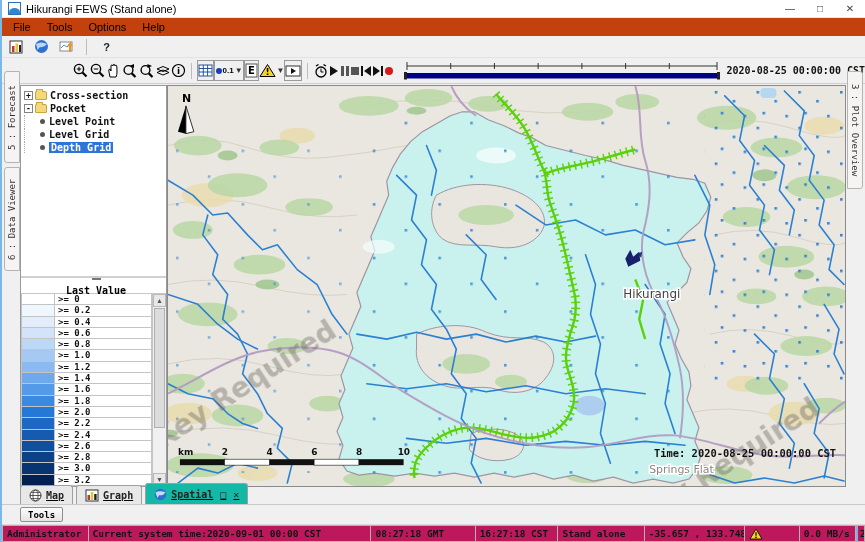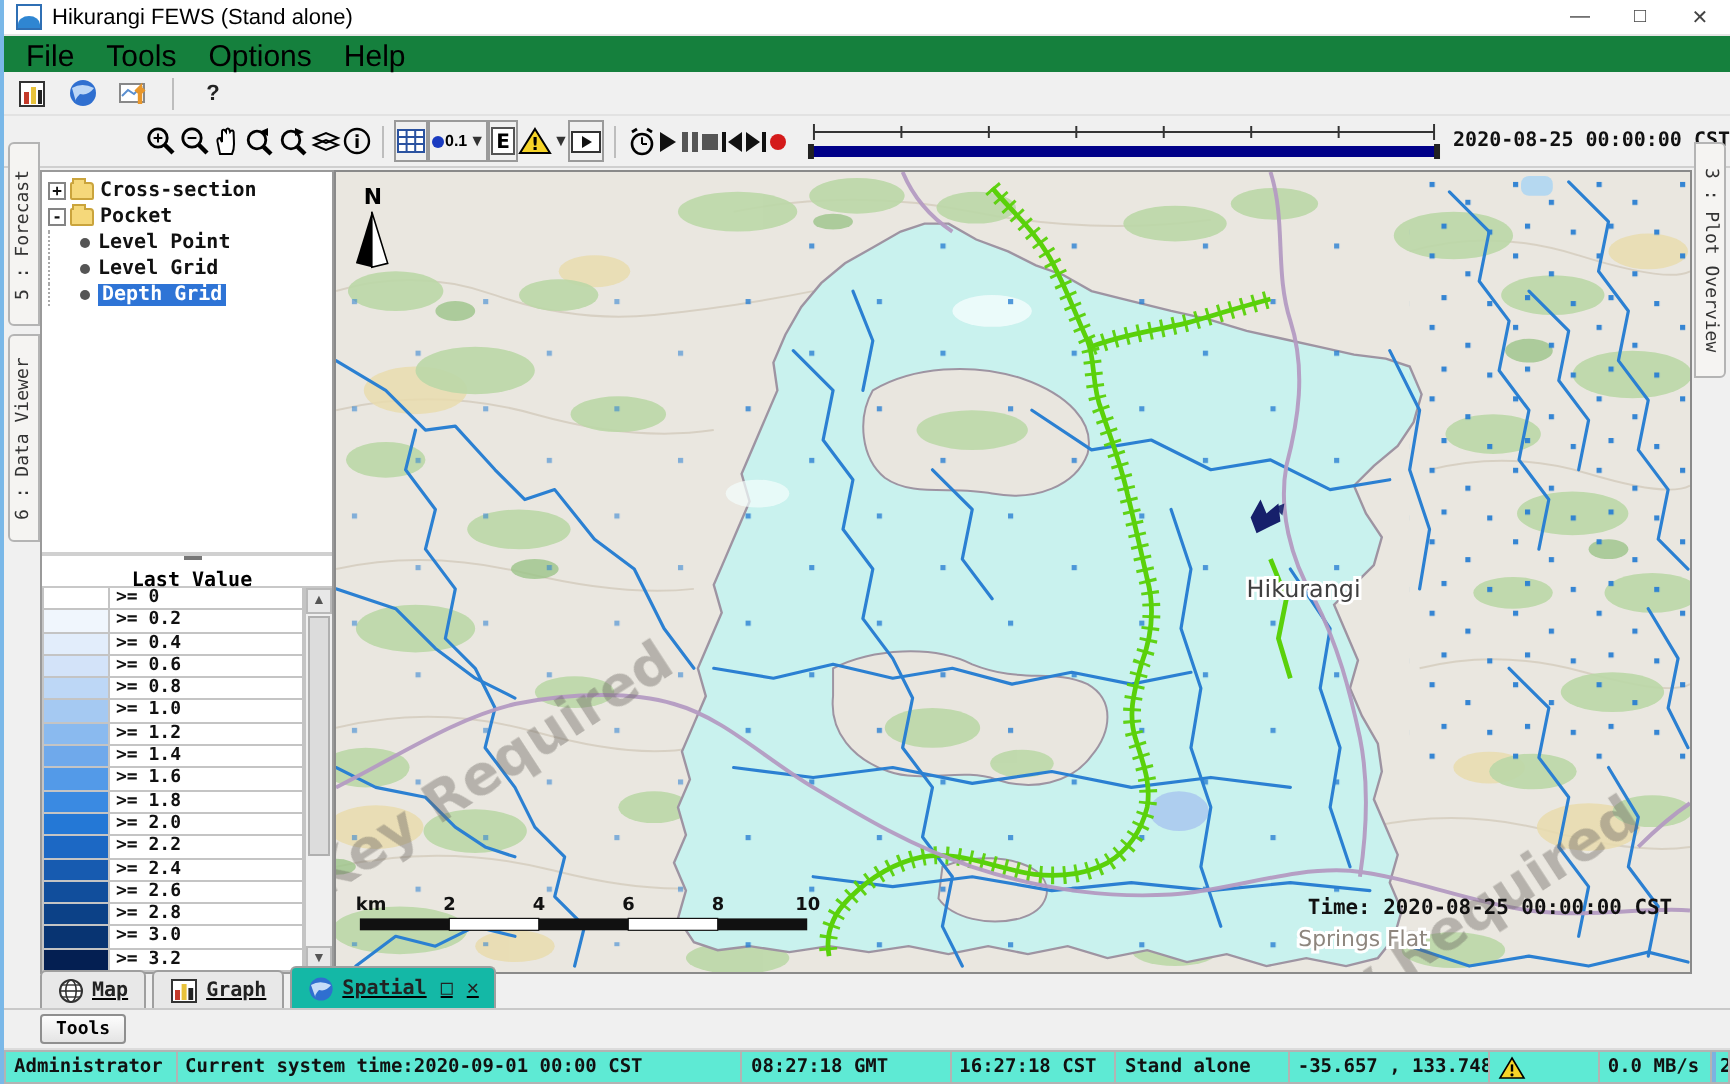--- a/index.html
+++ b/index.html
@@ -11,22 +11,22 @@
   .titlebar { height:18px; background:#ffffff; display:flex; align-items:center;
     padding-left:6px; font-size:11px; color:#000; border-bottom:1px solid #e6e6e6; }
   .app-icon { width:13px; height:13px; border:1px solid #2f6fb4; background:#fff; margin-right:5px;
     position:relative; overflow:hidden; }
   .app-icon::after { content:""; position:absolute; left:0; right:0; bottom:0; height:6px;
     background:#2f86d2; border-radius:50% 50% 0 0 / 70% 70% 0 0; }
   .win-controls { margin-left:auto; display:flex; }
   .win-btn { width:30px; height:17px; display:flex; align-items:center; justify-content:center;
     font-size:10px; color:#444; }
   
-  .menubar { height:18px; display:flex; gap:2px; padding-left:4px;
-    font-size:15px; background:#15803d; }
+  .menubar { height:18px; display:flex; align-items:center; gap:2px; padding-left:4px;
+    font-size:11px; background:#c2410c; }
   .menu-item { padding:2px 7px; }
   
   .toolbar1 { height:22px; display:flex; align-items:center; gap:4px; padding-left:4px;
     border-bottom:1px solid #e2e2e2; }
   .toolbar2 { height:26px; display:flex; align-items:center; border-bottom:1px solid #cfcfcf;
     padding-left:70px; }
   .tbtn { width:21px; height:21px; display:flex; align-items:center; justify-content:center; }
   .tsep { width:1px; height:16px; background:#bdbdbd; margin:0 5px; }
   .drop { font-size:8px; color:#333; margin-left:1px; }
   .glyph { font-size:11px; font-weight:bold; color:#222; }
@@ -89,21 +89,21 @@
     font-weight:bold; color:#222; }
   .btab.active { background:#14b8a6; height:21px; }
   .tabglyph { font-size:10px; color:#222; margin-left:3px; }
   .logsrow { position:absolute; left:0; right:0; bottom:18px; height:19px; display:flex;
     align-items:center; padding-left:18px; }
   .logsbtn { height:15px; padding:0 7px; border:1px solid #8f8f8f; border-radius:2px;
     background:linear-gradient(#fdfdfd,#e4e4e4); font-family:"DejaVu Sans Mono", monospace;
     font-size:9px; font-weight:bold; }
   
   .statusbar { position:absolute; left:0; right:0; bottom:0; height:18px; display:flex;
-    background:#5eead4; border-top:1px solid #dcdcdc;
+    background:#be185d; border-top:1px solid #dcdcdc;
     font-family:"DejaVu Sans Mono", monospace; font-size:9.5px; font-weight:bold; color:#111; }
   .scell { border:1px solid #b3b3b3; border-right:none; display:flex; align-items:center;
     padding:0 4px; white-space:nowrap; overflow:hidden; position:relative; }
   .scell:last-child { border-right:1px solid #b3b3b3; }
   .memfill { position:absolute; left:0; top:0; bottom:0; width:30%; background:#7cb2e0; }
   .memtext { position:relative; }
   svg text { font-family:"DejaVu Sans", sans-serif; }
 </style>
 </head>
 <body>

